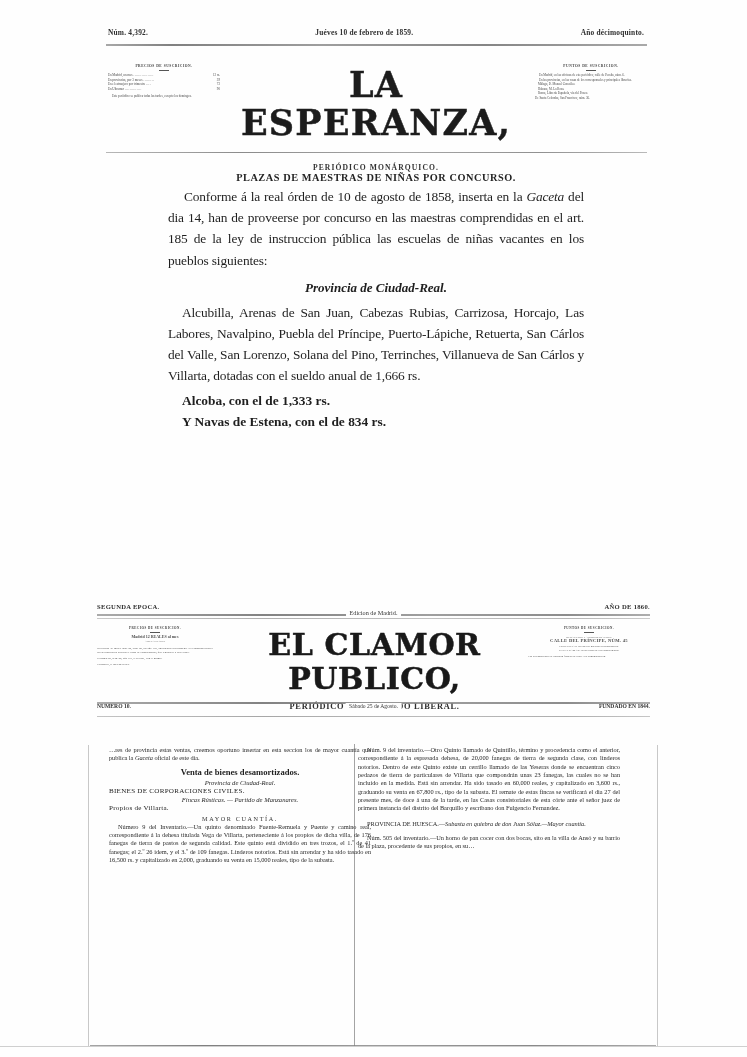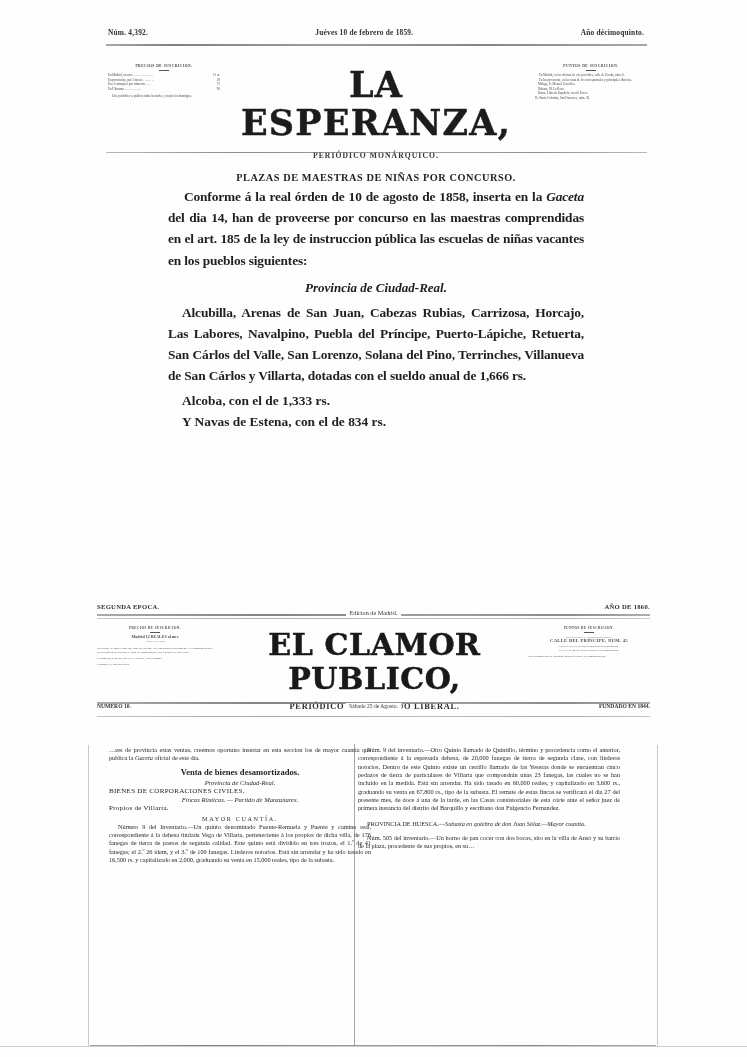--- a/index.html
+++ b/index.html
@@ -58,41 +58,41 @@
     font-family:"DejaVu Serif",serif;
     font-weight:bold;
     font-size:35px;line-height:38px;
     letter-spacing:1.2px;
     color:#1c1c1c;
     -webkit-text-stroke:.45px #1c1c1c;
     filter:blur(.18px);
     margin-top:4px;
   }
   .esp-sub{
-    font-size:7.6px;font-weight:bold;letter-spacing:1.1px;margin-top:9px;
+    font-size:7.6px;font-weight:bold;letter-spacing:1.1px;margin-top:21px;
     color:#333;filter:blur(.3px);
   }
 
   .rule-under-mast{
     position:absolute;left:106px;top:152px;width:541px;height:1.4px;
     background:linear-gradient(90deg,#a5a5a5,#6f6f6f 25%,#909090 55%,#757575 80%,#a8a8a8);
     opacity:.8;
   }
 
   .esp-body{position:absolute;left:168px;top:166px;width:416px;}
   .lead{
     font-size:13.6px;line-height:21px;font-weight:bold;color:#1f1f1f;
     filter:blur(.25px);letter-spacing:-.1px;
   }
   .smallcaps-head{
     font-size:10.3px;letter-spacing:.55px;font-weight:bold;color:#242424;
     text-align:center;margin:6px 0 3px 0;filter:blur(.28px);
   }
   .para{
-    font-size:13.4px;line-height:21.2px;color:#1f1f1f;font-weight:bold;
+    font-size:13.4px;line-height:21.2px;color:#1f1f1f;font-weight:normal;
     text-align:justify;filter:blur(.25px);letter-spacing:-.15px;
   }
   .prov-head{
     font-size:13px;font-style:italic;font-weight:bold;text-align:center;
     margin:9px 0 6px 0;color:#202020;filter:blur(.25px);
   }
   .tail-line{
     font-size:13.4px;line-height:21.5px;font-weight:bold;color:#1f1f1f;
     filter:blur(.25px);
   }

